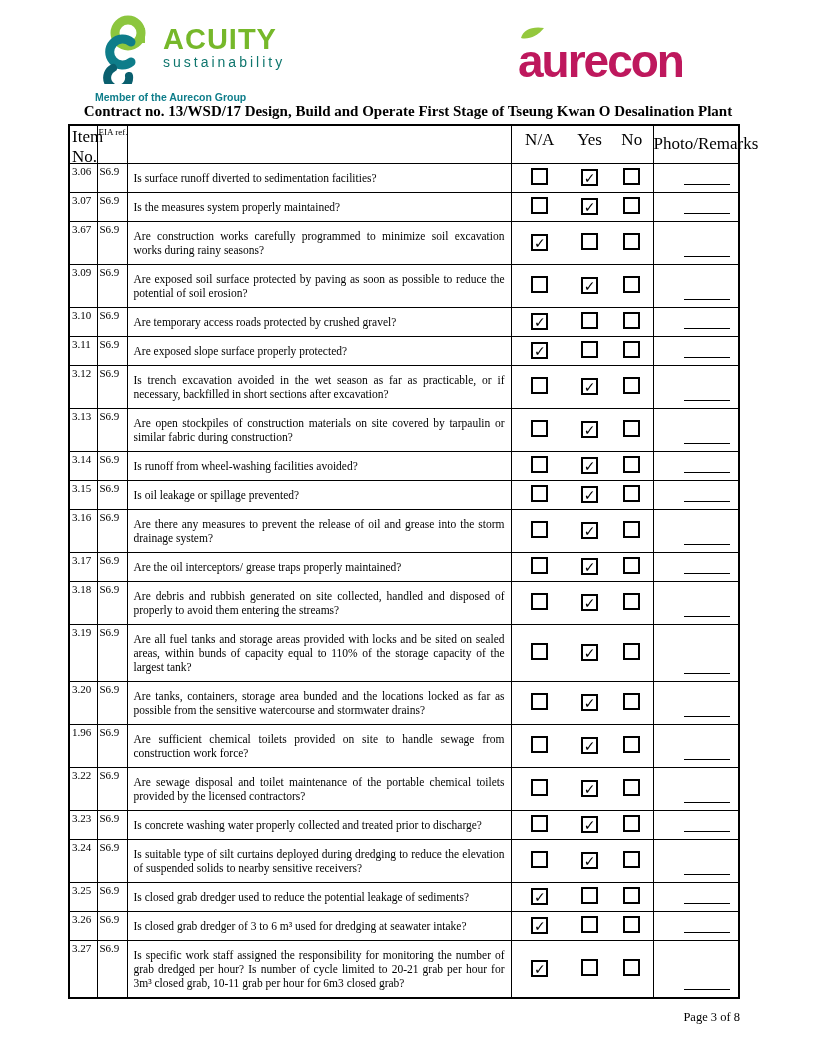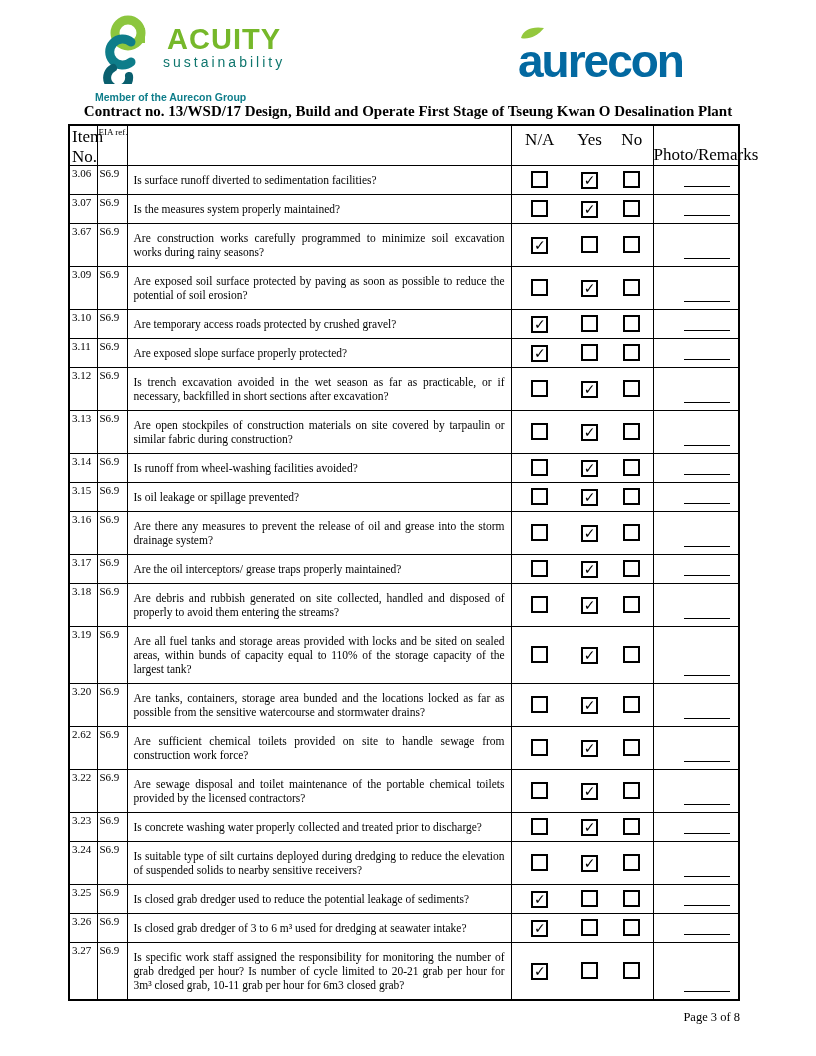--- a/index.html
+++ b/index.html
@@ -4,47 +4,47 @@
 <style>
   * { margin:0; padding:0; box-sizing:border-box; }
   html,body { width:816px; height:1056px; background:#ffffff; }
   body { font-family:"Liberation Serif", serif; color:#000; position:relative; overflow:hidden; }
 
   
   .logo-acuity { position:absolute; left:95px; top:14px; width:230px; }
   .acuity-row { display:flex; align-items:flex-start; }
   .acuity-emblem { flex:0 0 auto; margin-right:6px; }
   .acuity-words { padding-top:10px; font-family:"Liberation Sans", sans-serif; }
-  .acuity-name { font-size:29px; font-weight:bold; color:#76B82A; letter-spacing:1px; line-height:30px;text-align:center; }
+  .acuity-name { font-size:29px; font-weight:bold; color:#76B82A; letter-spacing:1px; line-height:30px; }
   .acuity-sub { font-size:14px; color:#0f766e; letter-spacing:3px; line-height:16px; }
   .acuity-member { margin-top:7px; font-family:"Liberation Sans", sans-serif; font-size:10.5px; font-weight:bold; color:#0E7D8A; }
 
   .logo-aurecon { position:absolute; left:518px; top:26px; height:64px; }
   .aurecon-wrap { position:relative; padding-top:12px; }
   .aurecon-leaf { position:absolute; left:2px; top:0; }
-  .aurecon-name { font-family:"Liberation Sans", sans-serif; font-weight:bold; font-size:46px; line-height:46px; color:#0369a1; letter-spacing:-2px; }
+  .aurecon-name { font-family:"Liberation Sans", sans-serif; font-weight:bold; font-size:46px; line-height:46px; color:#be185d; letter-spacing:-2px; }
 
   
   .doc-title { position:absolute; top:103px; left:0; width:816px; text-align:center;
                font-size:15px; font-weight:bold; }
 
   
   table.checklist { position:absolute; top:124px; left:68px; width:670px;
                     border-collapse:collapse; table-layout:fixed; border:2px solid #000; }
   col.c1 { width:28px; } col.c2 { width:30px; } col.c3 { width:384px; }
   col.c4 { width:57px; } col.c5 { width:43px; } col.c6 { width:42px; } col.c7 { width:86px; }
 
   thead tr { height:38px; }
   th { font-weight:normal; font-size:17px; vertical-align:top; border-bottom:1px solid #000; }
   th.h-item { border-right:1px solid #000; text-align:left; padding:1px 2px; }
   .h-item-inner { display:flex; flex-direction:column; justify-content:space-between; height:34px; }
   th.h-ref { border-right:1px solid #000; text-align:left; padding:1px 1px; font-size:9px; white-space:nowrap; overflow:hidden; }
   th.h-q { border-right:1px solid #000; }
   th.h-chk { text-align:center; padding-top:4px;margin-top:36px; }
-  th.h-photo { border-left:1px solid #000; text-align:center; padding-top:19px; }
+  th.h-photo { border-left:1px solid #000; text-align:center; padding-top:8px; }
 
   tbody td { border-bottom:1px solid #000; font-size:11px; }
   td.c-item { border-right:1px solid #000; vertical-align:top; padding:1px 2px; }
   td.c-ref  { border-right:1px solid #000; vertical-align:top; padding:1px 2px; }
   td.c-q    { border-right:1px solid #000; vertical-align:middle; padding:7px 6px;
               font-size:11.5px; line-height:14px; text-align:justify; }
   td.c-chk  { vertical-align:middle; text-align:center; }
   td.c-photo{ border-left:1px solid #000; vertical-align:bottom; text-align:right; padding:0 8px 5px 0; }
 
   .box { display:inline-flex; width:17px; height:17px; border:2px solid #000;
@@ -377,21 +377,21 @@
     </td>
     <td class="c-chk">
       <span class="box"></span>
     </td>
     <td class="c-photo">
       <span class="remark-line"></span>
     </td>
   </tr>
 
   <tr>
-    <td class="c-item">2.62</td>
+    <td class="c-item">1.96</td>
     <td class="c-ref">S6.9</td>
     <td class="c-q">Are sufficient chemical toilets provided on site to handle sewage from construction work force?</td>
     <td class="c-chk">
       <span class="box"></span>
     </td>
     <td class="c-chk">
       <span class="box checked">✓</span>
     </td>
     <td class="c-chk">
       <span class="box"></span>

